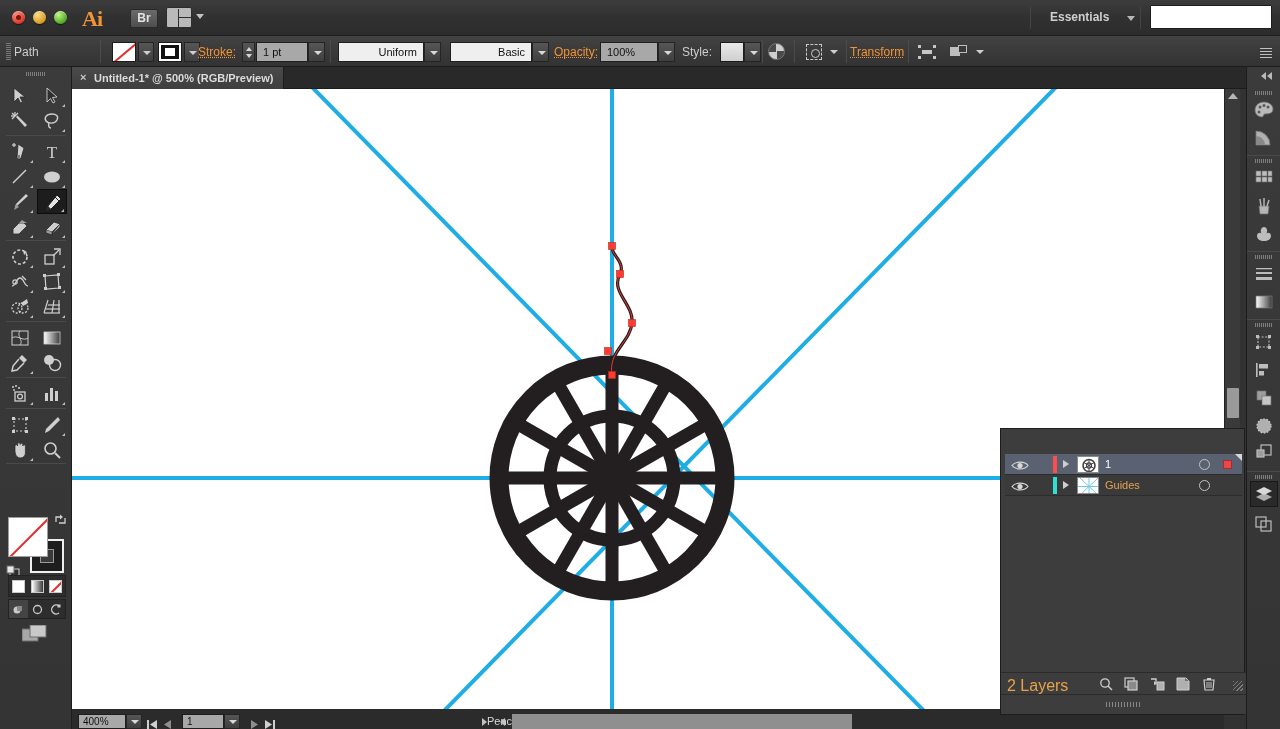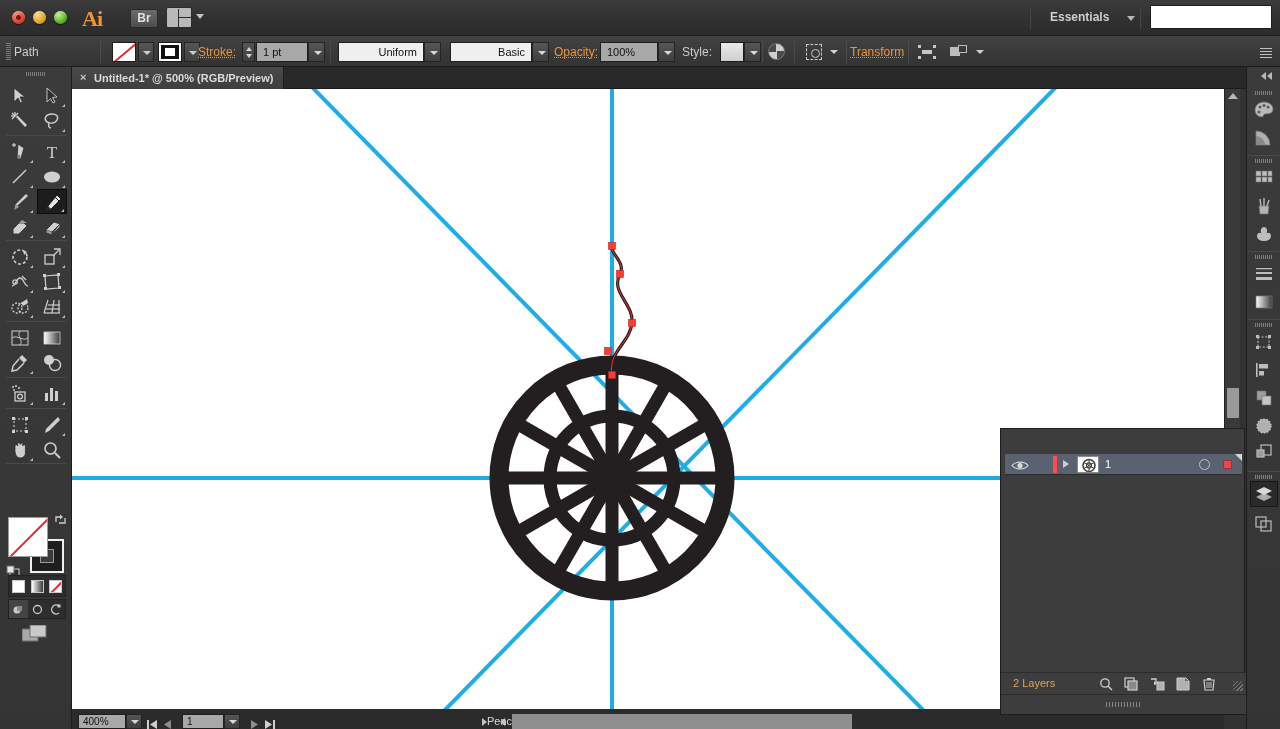--- a/index.html
+++ b/index.html
@@ -232,21 +232,21 @@
   .l-target{ position:absolute; right:32px; top:5px; width:11px; height:11px;
      border:1.5px solid #c2c2c2; border-radius:50%;}
   .l-selsq{ position:absolute; right:10px; top:6px; width:9px; height:9px;
      background:#e8484b; border:1px solid #a62c2e;}
   .l-corner{ position:absolute; right:0; top:0; width:0;height:0;
      border-top:7px solid #d8d8d8; border-left:7px solid transparent;}
 
   .lbody{ position:absolute; left:4px; top:72px; width:237px; height:118px; }
   .lfooter{ position:absolute; left:0; bottom:20px; width:245px; height:22px;
      background:#3d3d3d; border-top:1px solid #2b2b2b;}
-  .lcount{ position:absolute; left:6px; top:4px; font-size:11px; color:#e8a24a;margin-left:6px;}
+  .lcount{ position:absolute; left:6px; top:4px; font-size:16px; color:#e8a24a;}
   .lfbtn{ position:absolute; top:3px; width:18px; height:16px;
      display:flex; align-items:center; justify-content:center;}
   .lresize{ position:absolute; right:3px; bottom:3px; width:10px; height:10px;
      background:repeating-linear-gradient(135deg,#7a7a7a 0 1px, transparent 1px 3px);}
   .lpanel-foot{ position:absolute; left:0; bottom:0; width:245px; height:20px;
      background:#3d3d3d; border-top:1px solid #2b2b2b;}
   .lpanel-grip{ position:absolute; left:105px; bottom:7px; width:36px; height:5px;
      background:repeating-linear-gradient(90deg,#888 0 1px,#3d3d3d 1px 3px);}
 </style>
 </head>
@@ -912,20 +912,43 @@
               </g>
             </g>
           </svg>
       </div>
       <div class="l-name sel">1</div>
       <div class="l-target"></div>
       <div class="l-selsq"></div>
       <div class="l-corner"></div>
     </div>
 
+    <div class="lrow alt" style="top:46px;">
+      <div class="l-eye">
+        <svg width="18" height="13" viewBox="0 0 18 13">
+            <path d="M1 6.5 C4 2 14 2 17 6.5 C14 11 4 11 1 6.5 Z" fill="none" stroke="#d8d8d8" stroke-width="1.1"></path>
+            <circle cx="9" cy="6.5" r="2.6" fill="#d8d8d8"></circle>
+          </svg>
+      </div>
+      <div class="l-lockcell"></div>
+      <div class="l-colorbar" style="background:#2ee0d4;"></div>
+      <div class="l-arrow"></div>
+      <div class="l-thumb">
+        <svg width="22" height="17" viewBox="0 0 22 17">
+            <g stroke="#6fc8e8" stroke-width="1">
+              <line x1="11" y1="0" x2="11" y2="17"></line>
+              <line x1="0" y1="8.5" x2="22" y2="8.5"></line>
+              <line x1="2" y1="0" x2="20" y2="17"></line>
+              <line x1="20" y1="0" x2="2" y2="17"></line>
+            </g>
+          </svg>
+      </div>
+      <div class="l-name">Guides</div>
+      <div class="l-target"></div>
+    </div>
 
     <div class="lbody"></div>
 
     <div class="lfooter">
       <div class="lcount">2 Layers</div>
       <div class="lfbtn" style="left:96px;">
         <svg width="14" height="14" viewBox="0 0 14 14">
             <circle cx="6" cy="6" r="4.2" fill="none" stroke="#cfcfcf" stroke-width="1.3"></circle>
             <path d="M9 9 L13 13" stroke="#cfcfcf" stroke-width="1.5"></path>
           </svg>

